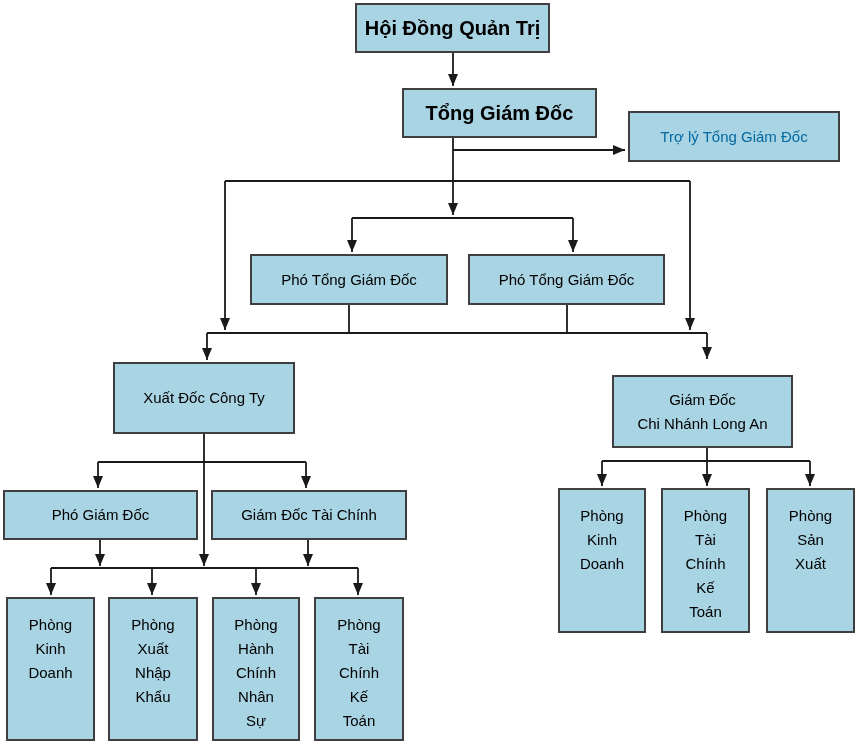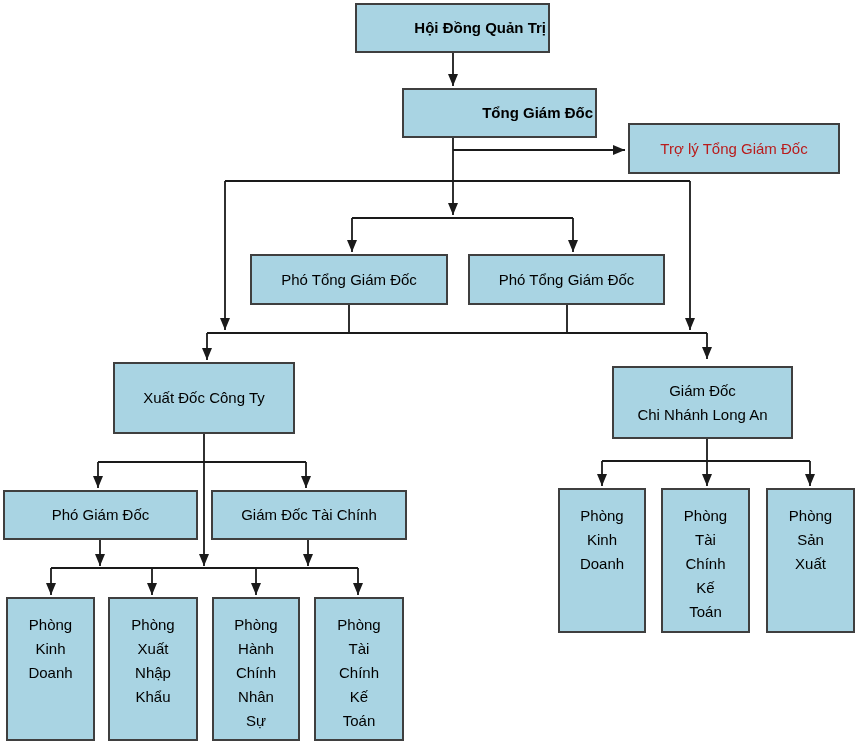--- a/index.html
+++ b/index.html
@@ -32,21 +32,21 @@
     align-items: center;
     justify-content: center;
     text-align: center;
     font-size: 15px;
   }
   .node .label {
     white-space: pre-line;
     line-height: 24px;
     padding: 0 2px;
   }
-  .node.bold { font-weight: bold; font-size: 15px; justify-content: flex-end; }
+  .node.bold { font-weight: bold; font-size: 20px; }
   .node.dept { align-items: flex-start; }
   .node.dept .label { padding-top: 14px; }
 </style>
 </head>
 <body>
 
 <div class="canvas">
 
   <svg id="connectors" width="858" height="743" viewBox="0 0 858 743" xmlns="http://www.w3.org/2000/svg">
     <defs>
@@ -108,37 +108,37 @@
   </svg>
 
   <div class="node bold" style="left: 355px; top: 3px; width: 195px; height: 50px; background: rgb(169, 212, 227); border-color: rgb(63, 63, 63); color: rgb(0, 0, 0);">
     <span class="label">Hội Đồng Quản Trị</span>
   </div>
 
   <div class="node bold" style="left: 355px; top: 88px; width: 195px; height: 50px; background: rgb(169, 212, 227); border-color: rgb(63, 63, 63); color: rgb(0, 0, 0); margin-left: 47px;">
     <span class="label">Tổng Giám Đốc</span>
   </div>
 
-  <div class="node" style="left: 628px; top: 123px; width: 212px; height: 51px; background: rgb(169, 212, 227); border-color: rgb(63, 63, 63); color: #b91c1c;">
+  <div class="node" style="left: 628px; top: 111px; width: 212px; height: 51px; background: rgb(169, 212, 227); border-color: rgb(63, 63, 63); color: #0369a1;">
     <span class="label">Trợ lý Tổng Giám Đốc</span>
   </div>
 
   <div class="node" style="left: 250px; top: 254px; width: 198px; height: 51px; background: rgb(169, 212, 227); border-color: rgb(63, 63, 63); color: rgb(0, 0, 0);">
     <span class="label">Phó Tổng Giám Đốc</span>
   </div>
 
   <div class="node" style="left: 468px; top: 254px; width: 197px; height: 51px; background: rgb(169, 212, 227); border-color: rgb(63, 63, 63); color: rgb(0, 0, 0);">
     <span class="label">Phó Tổng Giám Đốc</span>
   </div>
 
   <div class="node" style="left: 113px; top: 362px; width: 182px; height: 72px; background: rgb(169, 212, 227); border-color: rgb(63, 63, 63); color: rgb(0, 0, 0);">
     <span class="label">Xuất Đốc Công Ty</span>
   </div>
 
-  <div class="node" style="left: 612px; top: 366px; width: 181px; height: 73px; background: rgb(169, 212, 227); border-color: rgb(63, 63, 63); color: rgb(0, 0, 0);">
+  <div class="node" style="left: 612px; top: 375px; width: 181px; height: 73px; background: rgb(169, 212, 227); border-color: rgb(63, 63, 63); color: rgb(0, 0, 0);">
     <span class="label">Giám Đốc
 Chi Nhánh Long An</span>
   </div>
 
   <div class="node" style="left: 211px; top: 490px; width: 196px; height: 50px; background: rgb(169, 212, 227); border-color: rgb(63, 63, 63); color: rgb(0, 0, 0);">
     <span class="label">Giám Đốc Tài Chính</span>
   </div>
 
   <div class="node" style="left: 3px; top: 490px; width: 195px; height: 50px; background: rgb(169, 212, 227); border-color: rgb(63, 63, 63); color: rgb(0, 0, 0);">
     <span class="label">Phó Giám Đốc</span>

